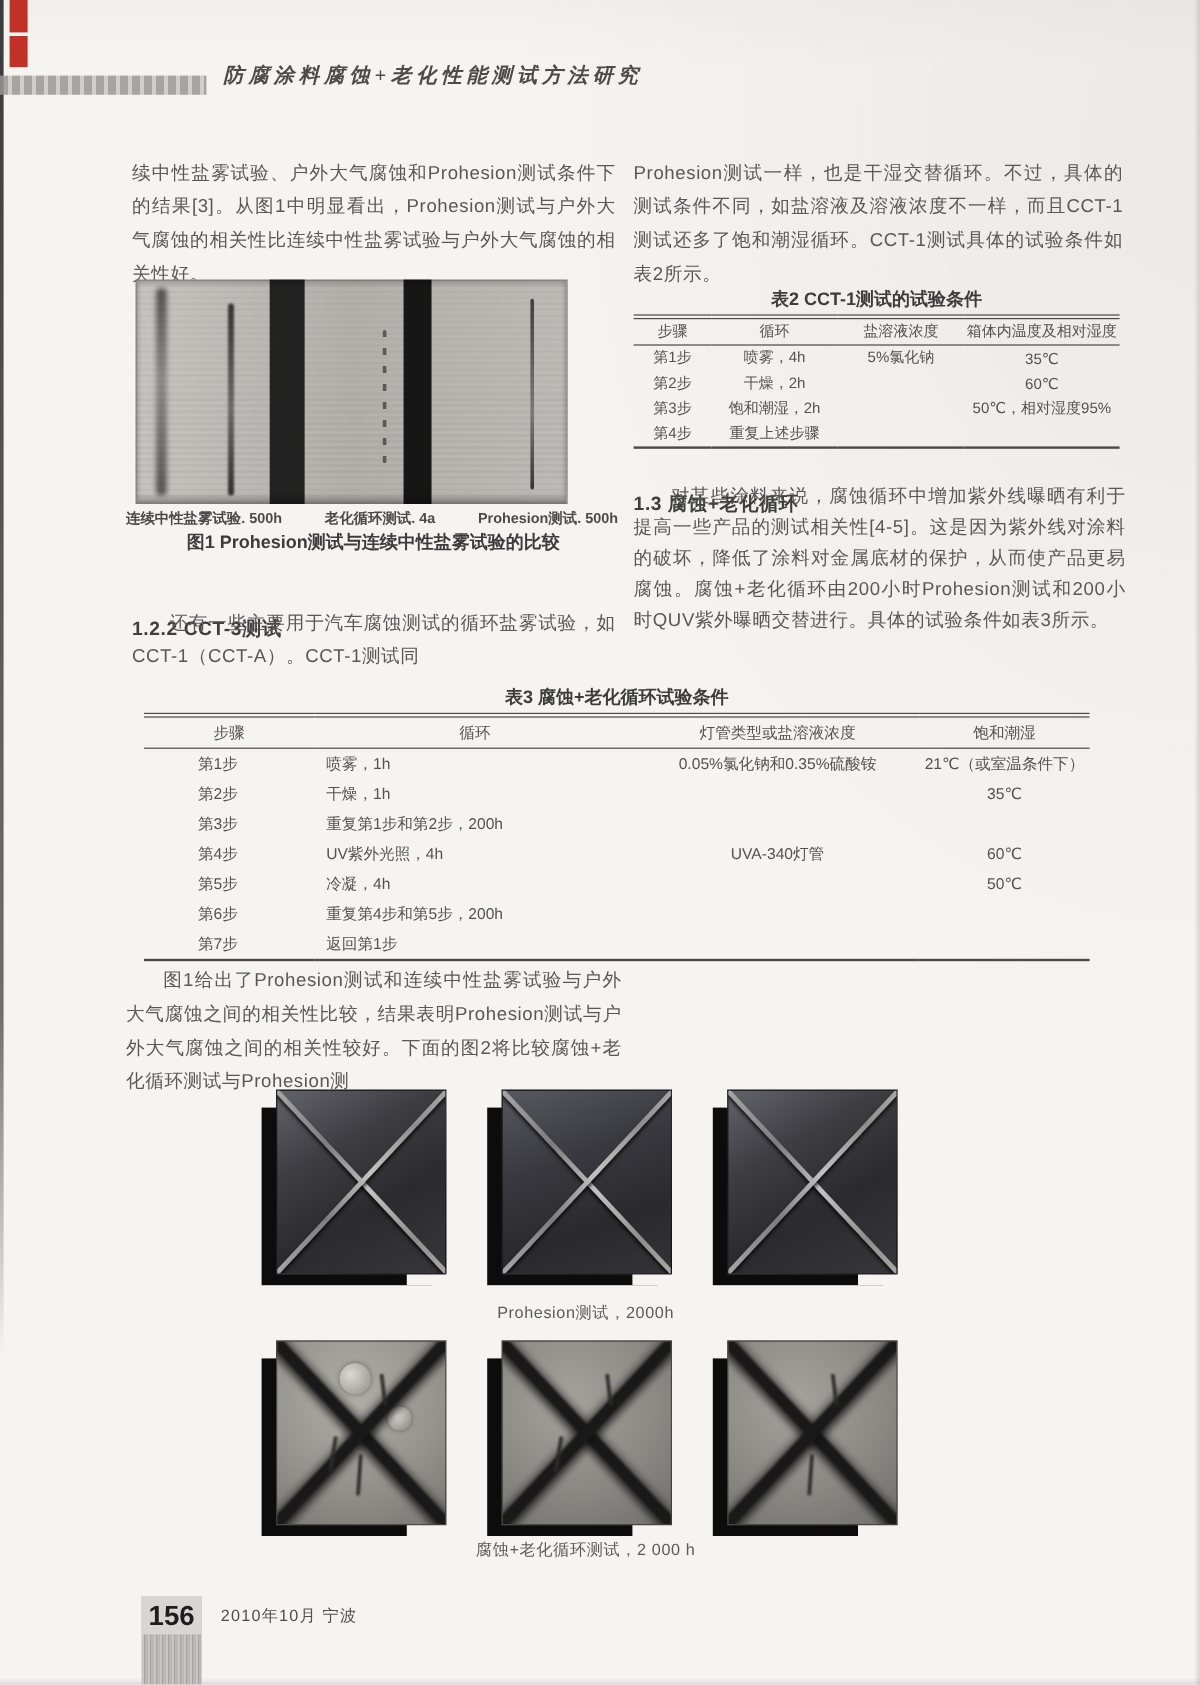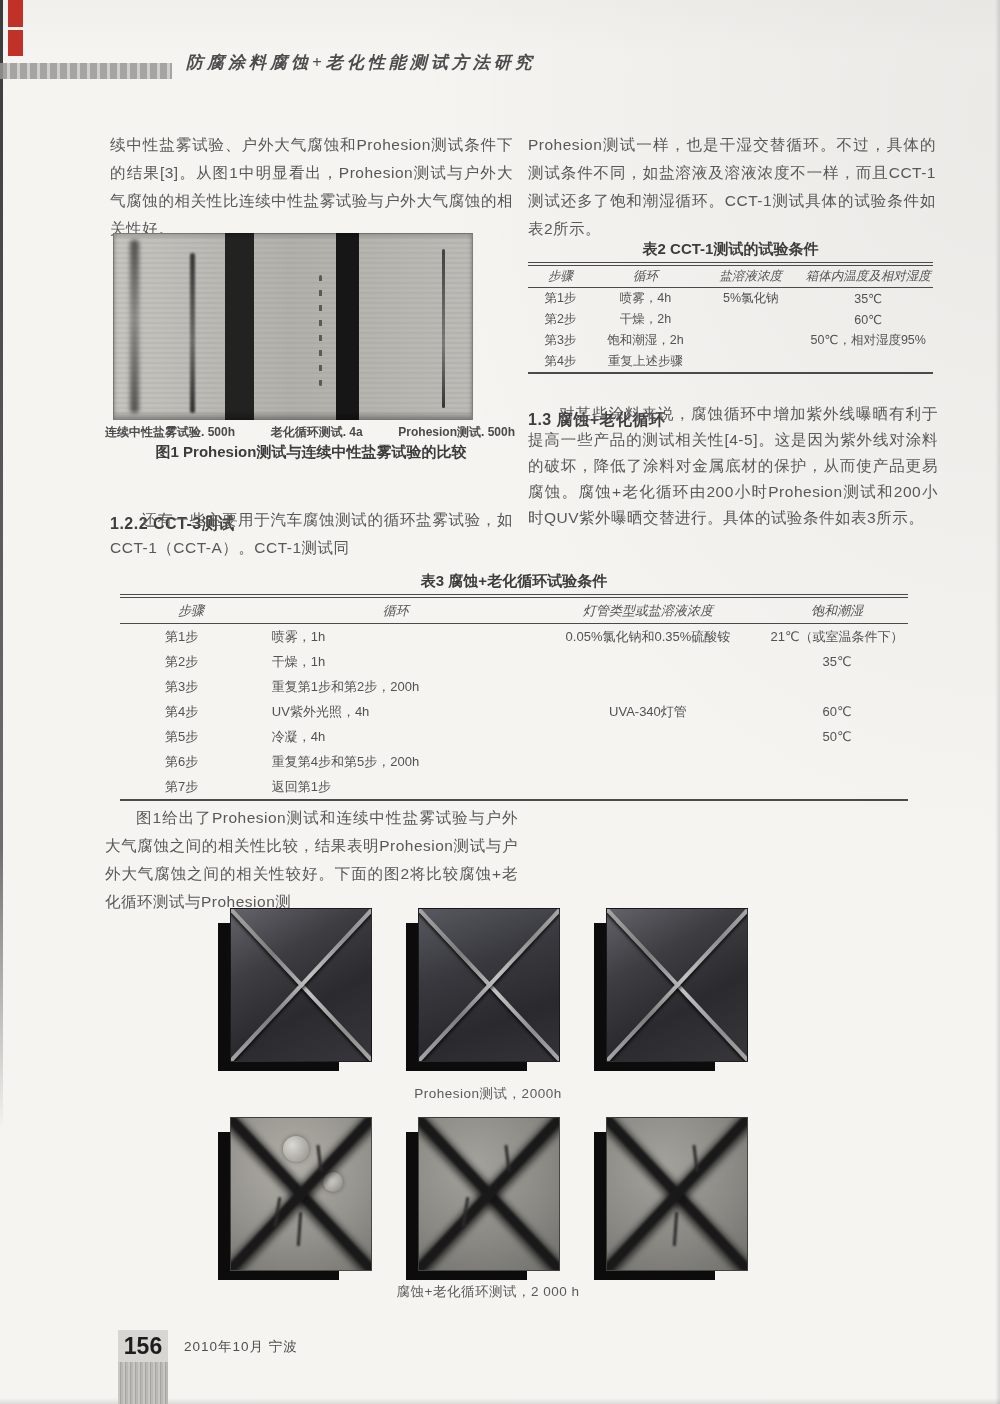--- a/index.html
+++ b/index.html
@@ -67,21 +67,21 @@
     filter:blur(.6px); }
 
   .fig1-cap-small { left:105px; top:424px; width:410px; display:flex;
     justify-content:space-between; font-size:12px; font-weight:bold; color:#4a4a4a; }
   .fig1-cap { left:105px; top:443px; width:412px; text-align:center;
     font-size:15px; font-weight:bold; color:#3c3c3c; }
 
   
   table { border-collapse:collapse; color:#525252;
     border-top:4px double #4a4a4a; border-bottom:2px solid #4a4a4a; }
-  thead tr { border-bottom:1.5px solid #4a4a4a;font-style:italic; }
+  thead tr { border-bottom:1.5px solid #4a4a4a; }
   th { font-weight:normal; }
   .table-title { text-align:center; font-size:15px; font-weight:bold; color:#3c3c3c; }
   .t2-title { left:528px; top:240px; width:405px; }
   .t2 { left:528px; top:262px; width:405px; font-size:12.5px; }
   .t2 th, .t2 td { text-align:center; padding:1px 2px; height:19px; }
   .t2 th:nth-child(1){width:16%} .t2 th:nth-child(2){width:26%}
   .t2 th:nth-child(3){width:26%} .t2 th:nth-child(4){width:32%}
   .t3-title { left:120px; top:572px; width:788px; }
   .t3 { left:120px; top:594px; width:788px; font-size:13px; }
   .t3 th, .t3 td { padding:3px 2px; height:19px; text-align:center; }

